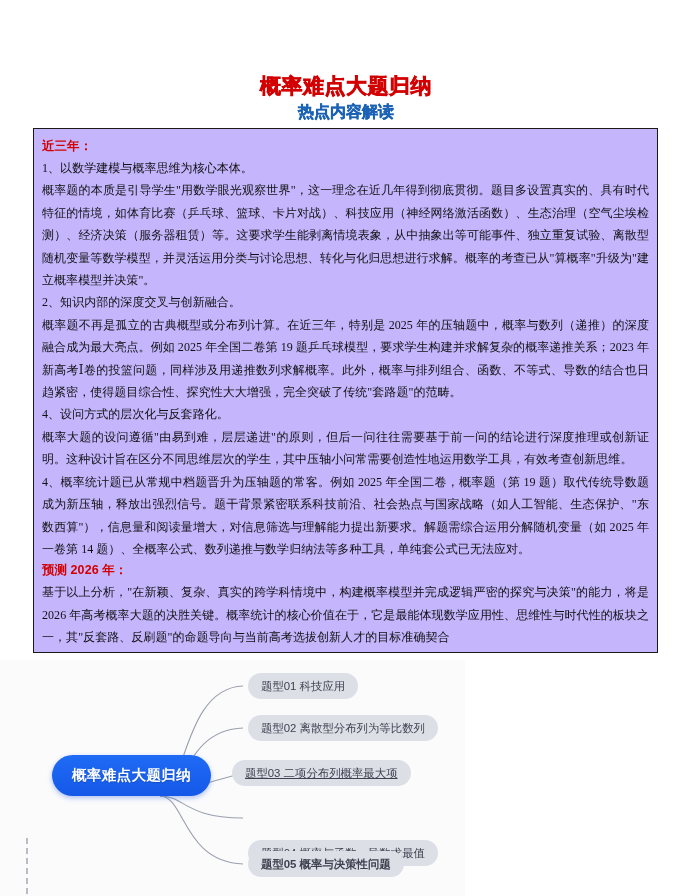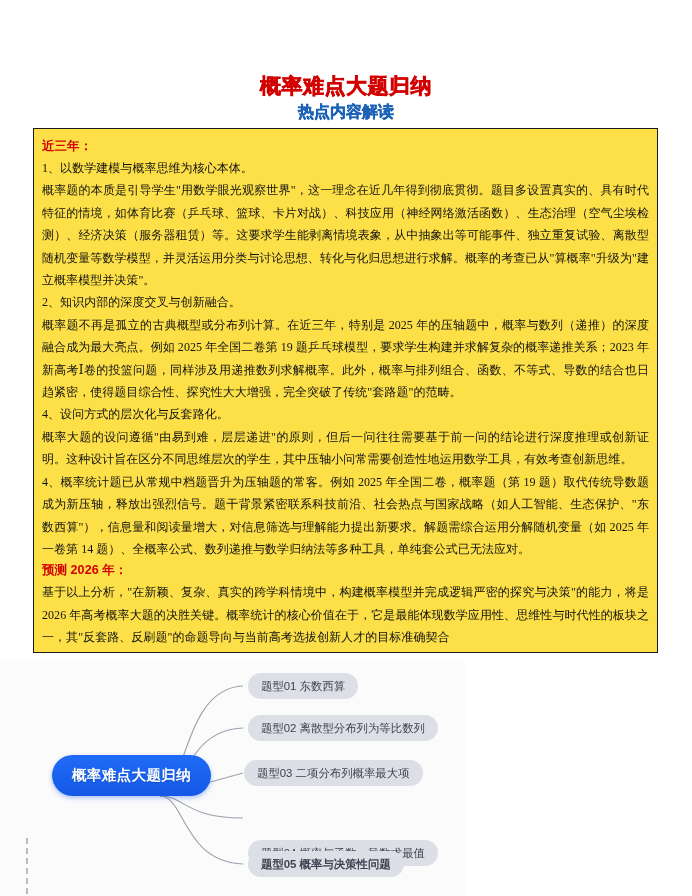--- a/index.html
+++ b/index.html
@@ -46,21 +46,21 @@
   .article-box {
     position: absolute;
     left: 33px;
     top: 128px;
     width: 625px;
     height: 525px;
     border: 1.4px solid #1a1a1a;
     box-sizing: border-box;
     padding: 7px 8px 0 8px;
     overflow: hidden;
-    background: #fde047;
+    background: #c4b5fd;
   }
   .para {
     font-size: 12px;
     line-height: 22.4px;
     color: #111;
     text-align: justify;
     text-justify: inter-ideograph;
     margin: 0;
     letter-spacing: 0.05px;
   }
@@ -159,19 +159,19 @@
     <path d="M160 136 C 185 136, 183 28, 243 26" fill="none" stroke="#9aa0ad" stroke-width="1.1"></path>
     <path d="M160 136 C 185 136, 185 70, 243 68" fill="none" stroke="#9aa0ad" stroke-width="1.1"></path>
     <path d="M160 136 L 243 113" fill="none" stroke="#9aa0ad" stroke-width="1.1"></path>
     <path d="M160 136 C 185 136, 185 158, 243 158" fill="none" stroke="#9aa0ad" stroke-width="1.1"></path>
     <path d="M160 136 C 185 136, 183 202, 243 204" fill="none" stroke="#9aa0ad" stroke-width="1.1"></path>
   </svg>
 </div>
 
 <div class="mm-root">概率难点大题归纳</div>
 
-<div class="mm-leaf" id="leaf0" style="left:248px; top:673px;">题型01 东数西算</div>
+<div class="mm-leaf" id="leaf0" style="left:248px; top:673px;">题型01 科技应用</div>
 <div class="mm-leaf" id="leaf1" style="left:248px; top:715px;">题型02 离散型分布列为等比数列</div>
-<div class="mm-leaf" id="leaf2" style="left:244px; top:760px;">题型03 二项分布列概率最大项</div>
+<div class="mm-leaf" id="leaf2" style="left:232px; top:760px;text-decoration:underline;">题型03 二项分布列概率最大项</div>
 <div class="mm-leaf" id="leaf3" style="left:248px; top:805px;margin-top:35px;">题型04 概率与函数、导数求最值</div>
 <div class="mm-leaf" id="leaf4" style="left:248px; top:851px;font-weight:bold;">题型05 概率与决策性问题</div>
 
 <div class="dashed-rule"></div>
 
 </body></html>

